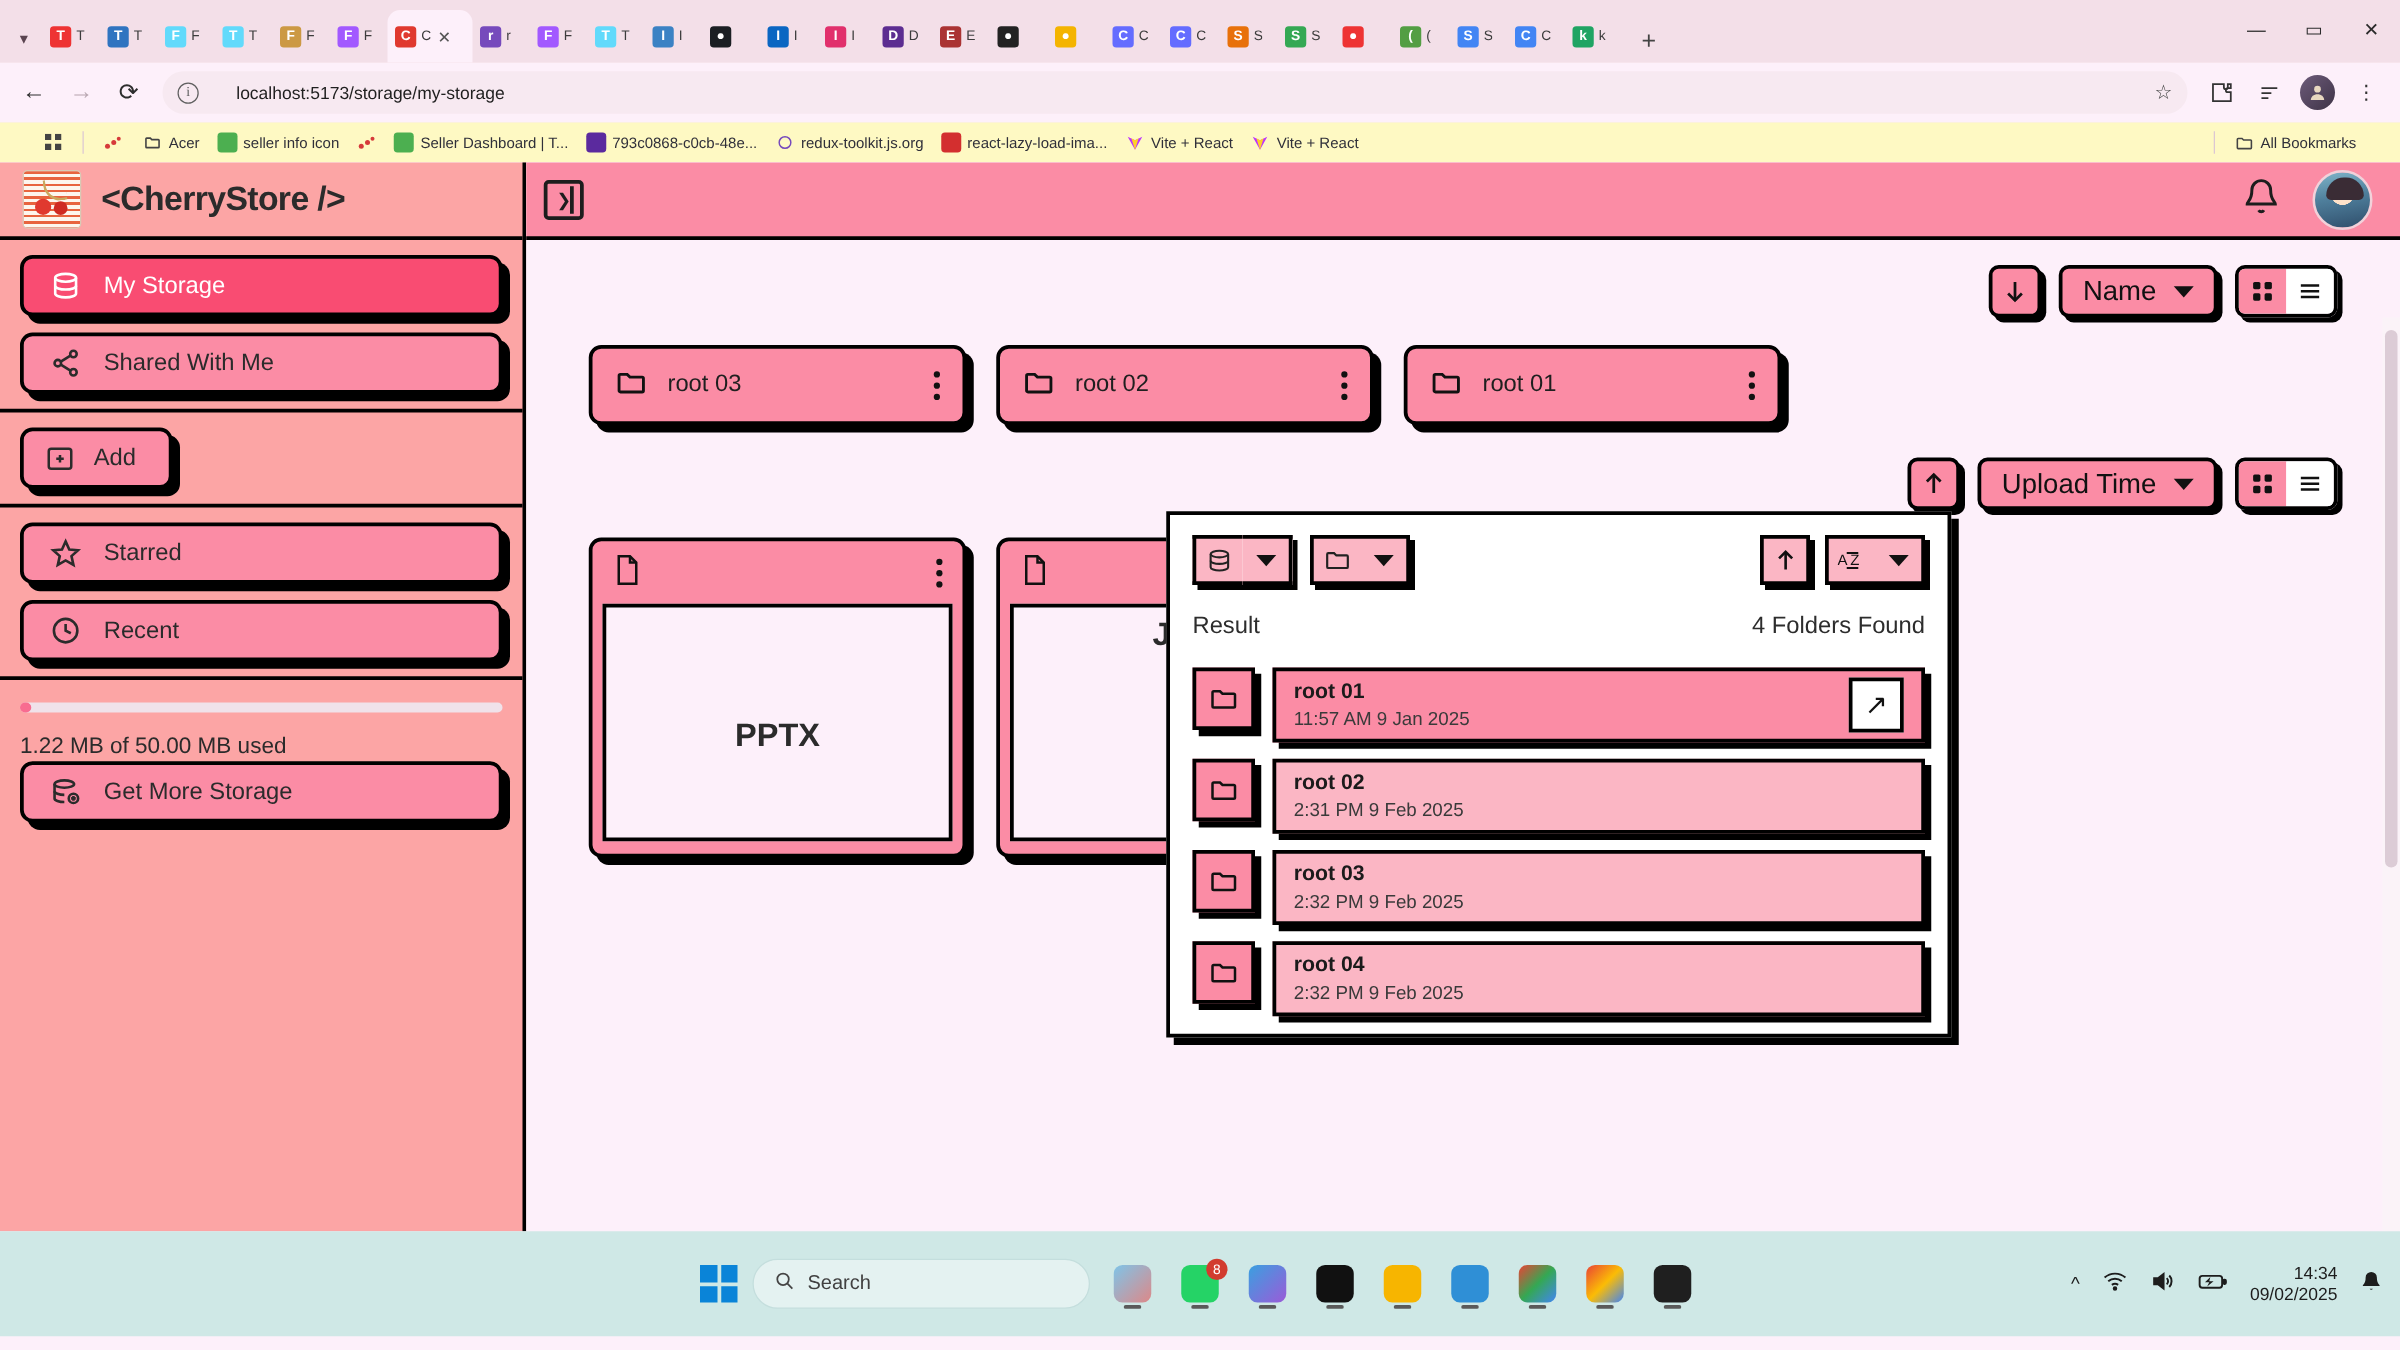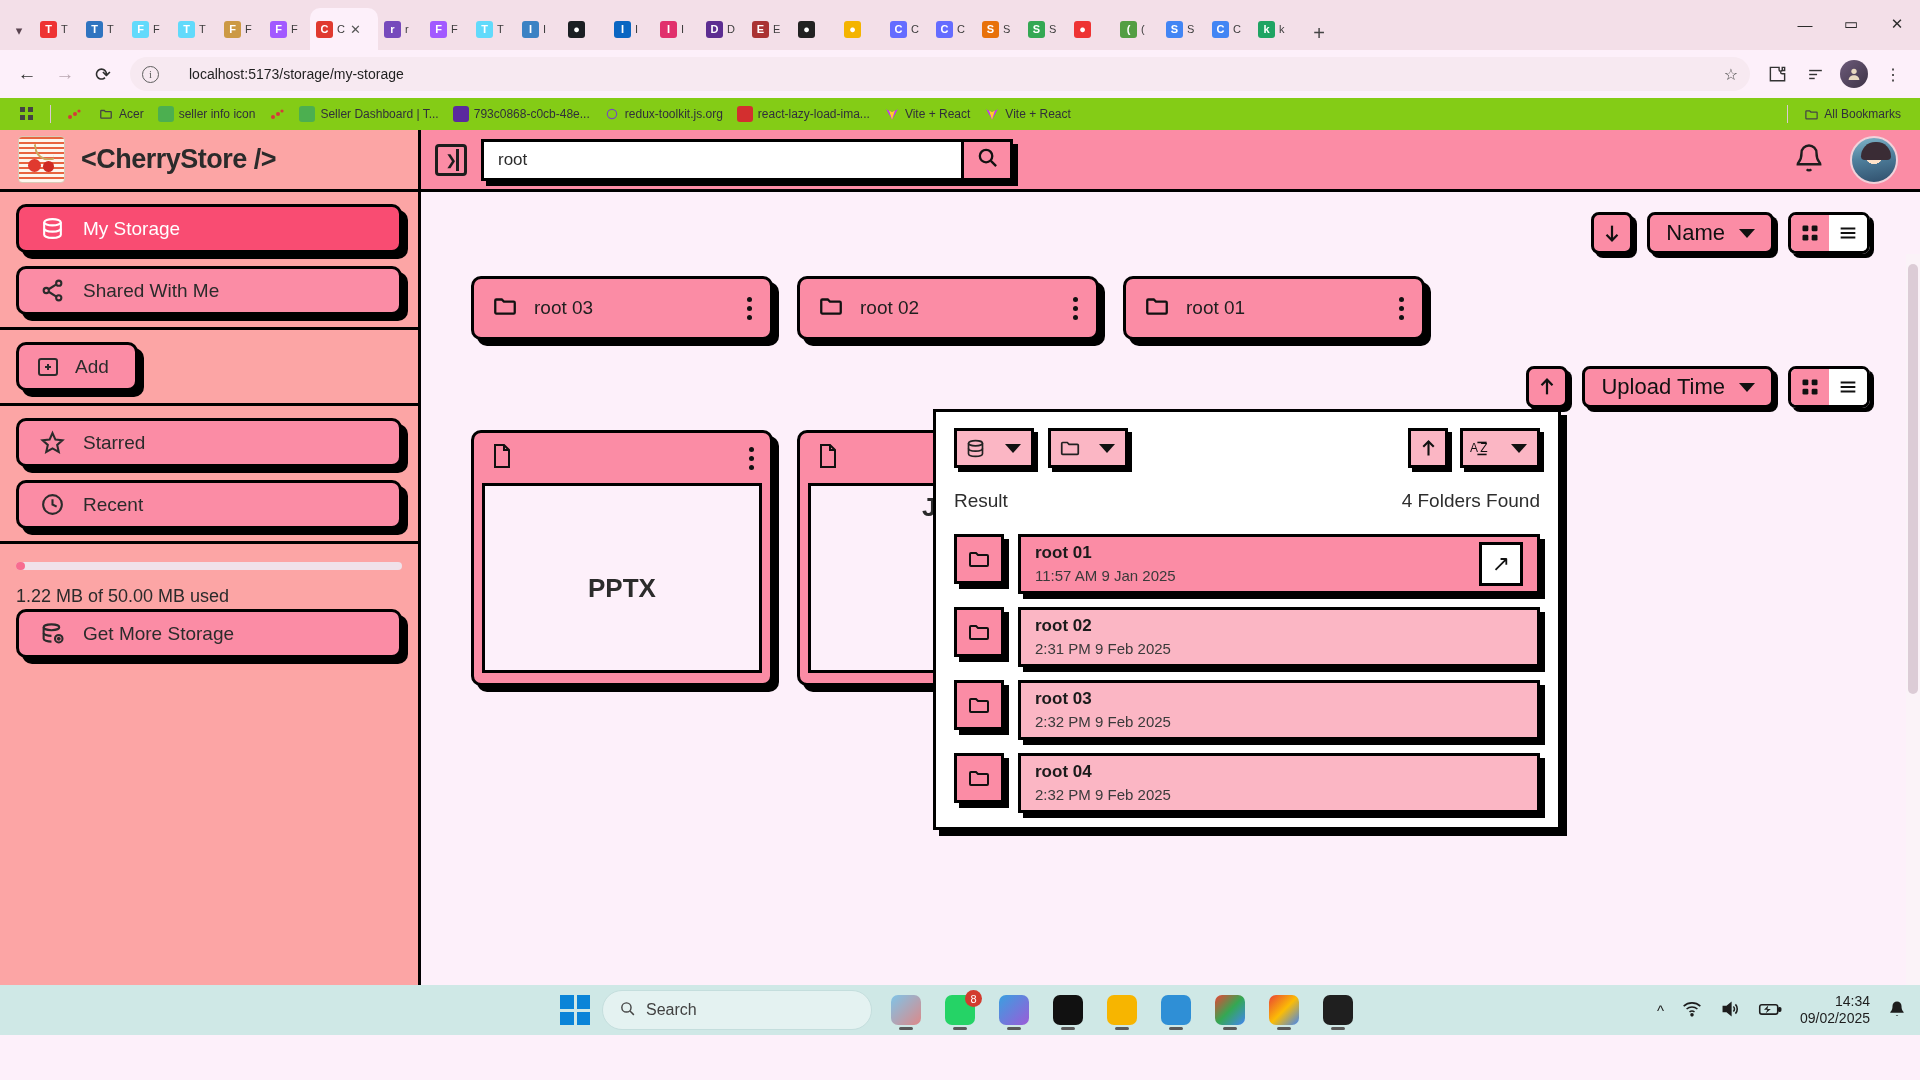--- a/index.html
+++ b/index.html
@@ -61,22 +61,22 @@
   .omnibox .star { font-size: 16px; color: #444; }
   .tb-icon { width: 34px; height: 34px; display:flex; align-items:center; justify-content:center;
              font-size: 16px; color: #333; }
   .avatar-btn {
     width: 28px; height: 28px; border-radius: 50%;
     background: linear-gradient(135deg,#6d5b7a,#3e3346); margin: 0 4px;
     display:flex;align-items:center;justify-content:center; overflow:hidden;
   }
 
   .bookmarks {
-    height: 32px; display: flex; align-items: center; gap: 2px; padding: 0 12px;
-    background: #84cc16; font-size: 12px; color: #30303a; white-space: nowrap;
+    height: 32px; display: flex; align-items: center; gap: 2px; padding: 0 28px;
+    background: #fef9c3; font-size: 12px; color: #30303a; white-space: nowrap;
   }
   .bm { display: flex; align-items: center; gap: 5px; padding: 3px 7px; border-radius: 6px; }
   .bm .bmico { width: 16px; height: 16px; flex: 0 0 16px; display:flex;align-items:center;justify-content:center;
                font-size: 12px; border-radius: 3px; }
   .bm-sep { width: 1px; height: 18px; background: #dcc7d3; margin: 0 6px; }
   .bm-spacer { flex: 1; }
 
   
   .app { width: 1920px; height: 855px; display: flex; background: #fdf0fa; position: relative; }
 
@@ -246,21 +246,21 @@
     display: flex; align-items: center; justify-content: center; font-size: 22px; color: #111;
   }
 
   
   .scroll-rail { position: absolute; right: 0; top: 62px; bottom: 0; width: 14px; background: #fbf3f8; }
   .scroll-thumb { position: absolute; right: 2px; top: 10px; width: 10px; height: 430px;
                   background: #dcccd6; border-radius: 5px; }
 
   
   .taskbar {
-    width: 1920px; height: 50px; background: #cfe8e6;
+    width: 1920px; height: 84px; background: #cfe8e6;
     display: flex; align-items: center; position: relative;
   }
   .tb-center { position: absolute; left: 50%; transform: translateX(-50%);
                display: flex; align-items: center; gap: 12px; }
   .win-logo { width: 30px; height: 30px; display: grid; grid-template-columns: 1fr 1fr;
               grid-template-rows: 1fr 1fr; gap: 3px; }
   .win-logo i { background: #0a84d8; display:block; }
   .tb-search {
     width: 270px; height: 40px; background: #e4f2f1; border-radius: 20px;
     display: flex; align-items: center; gap: 10px; padding: 0 16px;
@@ -621,31 +621,20 @@
         </div>
       </div>
     </div>
   </div>
 
   <div class="main">
 
     <div class="topbar">
       <div class="collapse-btn">
         <div class="collapse-box">❯</div>
-      </div>
-      <div class="searchwrap">
-        <div class="searchbox" placeholder="Search">root</div>
-        <div class="searchgo">
-          <span>
-            <svg width="23" height="23" viewBox="0 0 24 24" fill="none" stroke="#111" stroke-width="2.4">
-              <circle cx="10.5" cy="10.5" r="6.5"></circle>
-                <line x1="15.5" y1="15.5" x2="21" y2="21"></line>
-            </svg>
-          </span>
-        </div>
       </div>
       <div class="topbar-right">
         <div class="bell">
           <svg width="30" height="30" viewBox="0 0 24 24" fill="none" stroke="#1d1d1d" stroke-width="1.9">
             <path d="M18 8A6 6 0 006 8c0 7-3 7-3 9h18c0-2-3-2-3-9"></path>
             <path d="M10.3 21a2 2 0 003.4 0"></path>
           </svg>
         </div>
         <div class="user-av"></div>
       </div>

